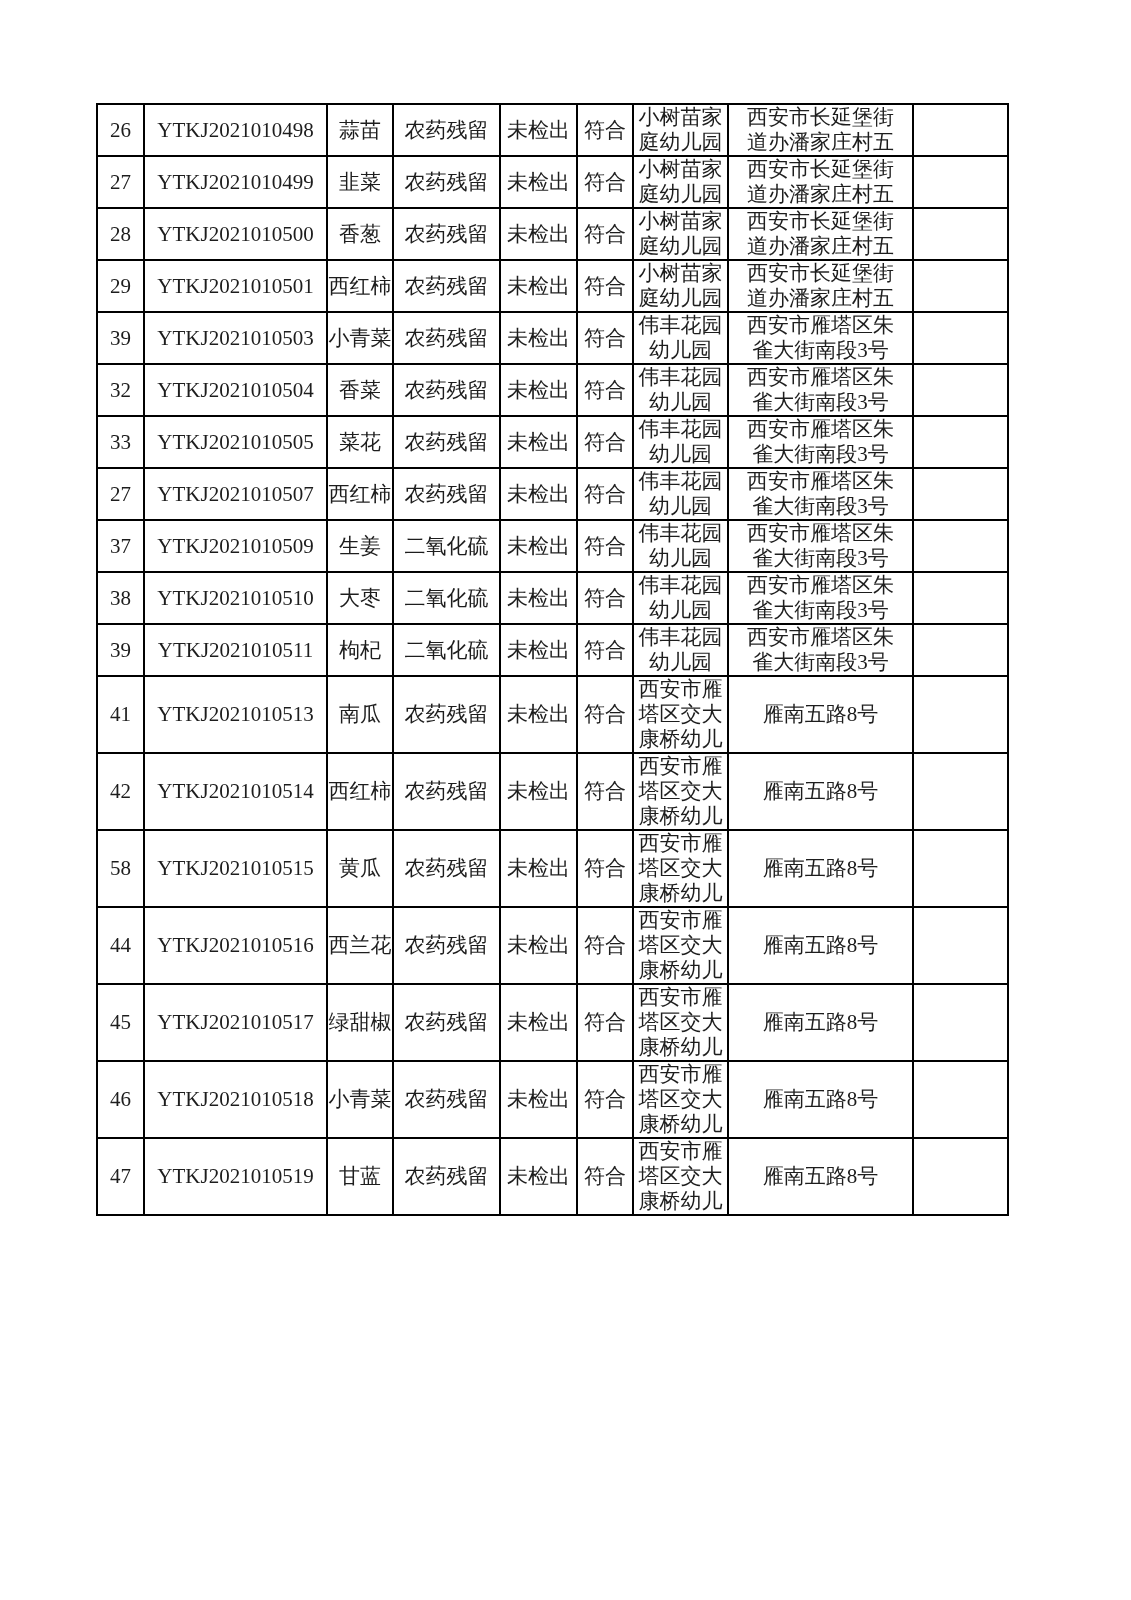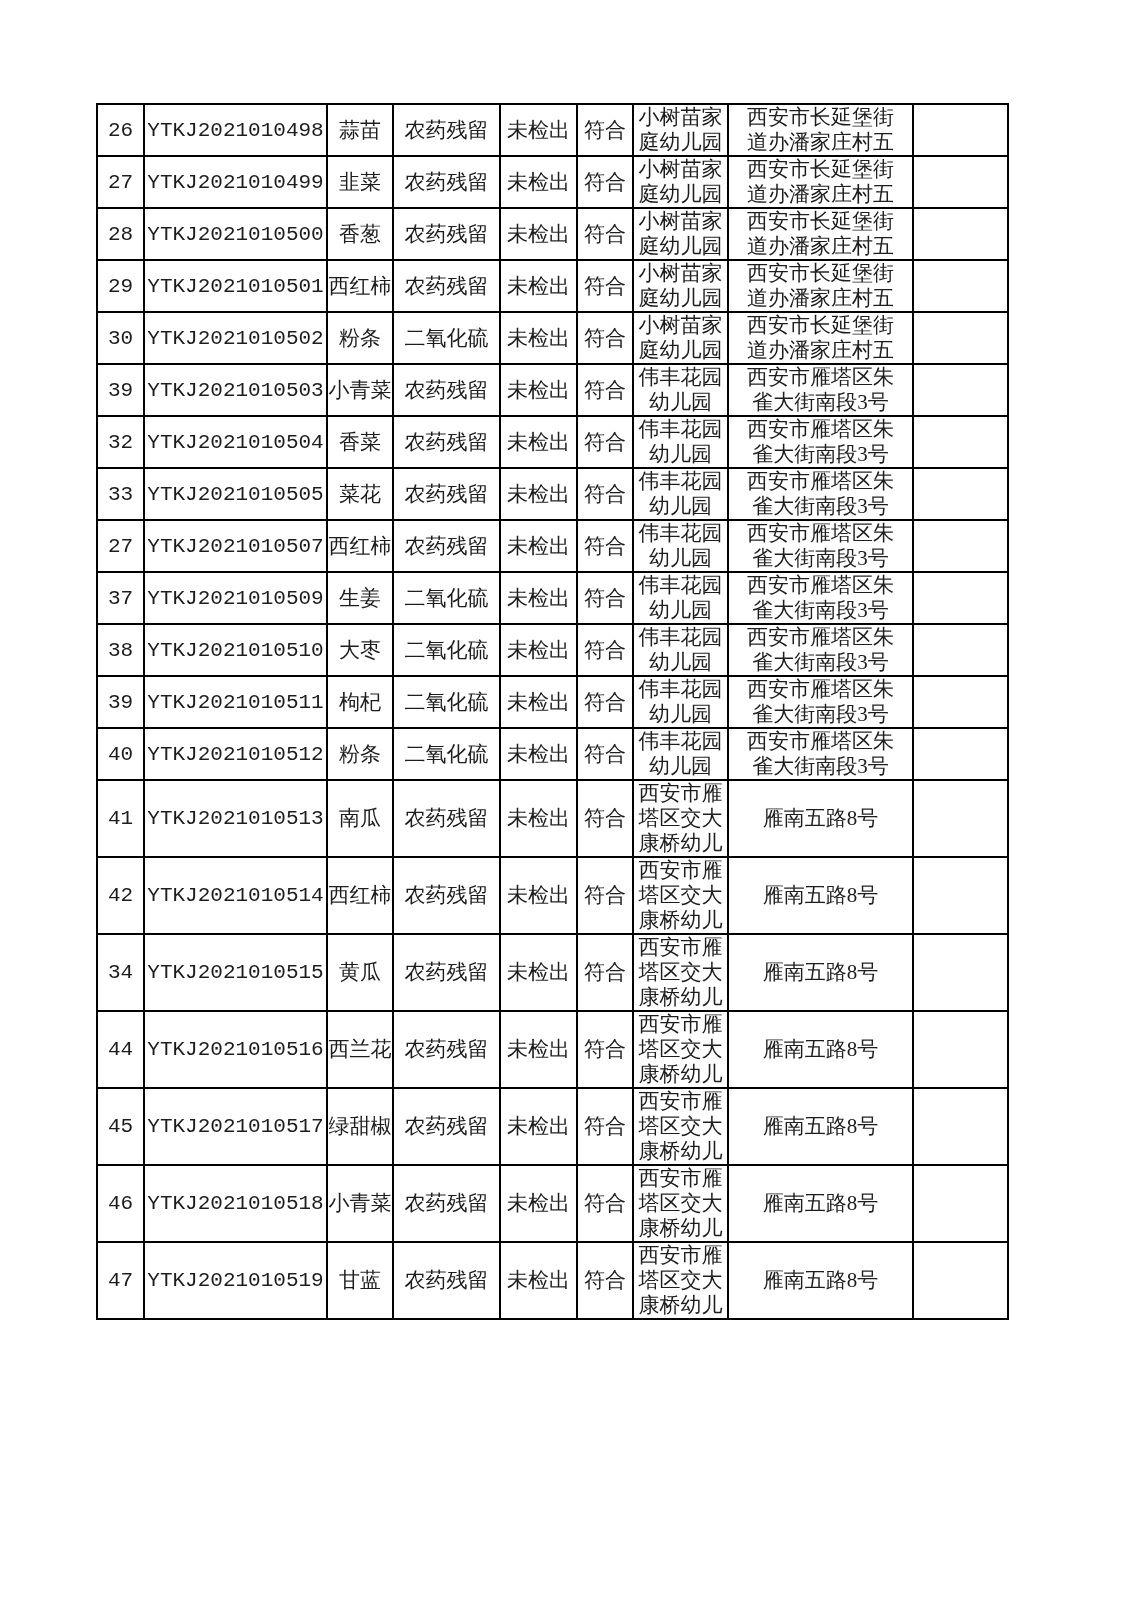--- a/index.html
+++ b/index.html
@@ -30,21 +30,21 @@
     color: #1d1d1d;
     font-size: 21px;
     line-height: 25px;
     padding: 0;
     overflow: hidden;
   }
   table.results-table tr {
     height: 51px; 
   }
   td.c-no, td.c-id {
-    font-family: Liberation Mono, monospace;
+    font-family: Liberation Serif, serif;
     white-space: nowrap;
     border-radius: 21px;
   }
   td.c-name, td.c-item, td.c-result, td.c-conclusion {
     font-family: "Liberation Serif", serif;
     white-space: nowrap;
   }
   td.c-unit, td.c-address {
     font-family: "Liberation Serif", serif;
     white-space: pre-line; 
@@ -113,33 +113,20 @@
           <td class="c-item">农药残留</td>
           <td class="c-result">未检出</td>
           <td class="c-conclusion">符合</td>
           <td class="c-unit">小树苗家
 庭幼儿园</td>
           <td class="c-address">西安市长延堡街
 道办潘家庄村五</td>
           <td class="c-remark"></td>
         </tr>
         <tr>
-          <td class="c-no">30</td>
-          <td class="c-id">YTKJ2021010502</td>
-          <td class="c-name">粉条</td>
-          <td class="c-item">二氧化硫</td>
-          <td class="c-result">未检出</td>
-          <td class="c-conclusion">符合</td>
-          <td class="c-unit">小树苗家
-庭幼儿园</td>
-          <td class="c-address">西安市长延堡街
-道办潘家庄村五</td>
-          <td class="c-remark"></td>
-        </tr>
-        <tr>
           <td class="c-no">39</td>
           <td class="c-id">YTKJ2021010503</td>
           <td class="c-name">小青菜</td>
           <td class="c-item">农药残留</td>
           <td class="c-result">未检出</td>
           <td class="c-conclusion">符合</td>
           <td class="c-unit">伟丰花园
 幼儿园</td>
           <td class="c-address">西安市雁塔区朱
 雀大街南段3号</td>
@@ -217,33 +204,20 @@
           <td class="c-item">二氧化硫</td>
           <td class="c-result">未检出</td>
           <td class="c-conclusion">符合</td>
           <td class="c-unit">伟丰花园
 幼儿园</td>
           <td class="c-address">西安市雁塔区朱
 雀大街南段3号</td>
           <td class="c-remark"></td>
         </tr>
         <tr>
-          <td class="c-no">40</td>
-          <td class="c-id">YTKJ2021010512</td>
-          <td class="c-name">粉条</td>
-          <td class="c-item">二氧化硫</td>
-          <td class="c-result">未检出</td>
-          <td class="c-conclusion">符合</td>
-          <td class="c-unit">伟丰花园
-幼儿园</td>
-          <td class="c-address">西安市雁塔区朱
-雀大街南段3号</td>
-          <td class="c-remark"></td>
-        </tr>
-        <tr>
           <td class="c-no">41</td>
           <td class="c-id">YTKJ2021010513</td>
           <td class="c-name">南瓜</td>
           <td class="c-item">农药残留</td>
           <td class="c-result">未检出</td>
           <td class="c-conclusion">符合</td>
           <td class="c-unit">西安市雁
 塔区交大
 康桥幼儿</td>
           <td class="c-address">雁南五路8号</td>
@@ -256,21 +230,21 @@
           <td class="c-item">农药残留</td>
           <td class="c-result">未检出</td>
           <td class="c-conclusion">符合</td>
           <td class="c-unit">西安市雁
 塔区交大
 康桥幼儿</td>
           <td class="c-address">雁南五路8号</td>
           <td class="c-remark"></td>
         </tr>
         <tr>
-          <td class="c-no">34</td>
+          <td class="c-no">58</td>
           <td class="c-id">YTKJ2021010515</td>
           <td class="c-name">黄瓜</td>
           <td class="c-item">农药残留</td>
           <td class="c-result">未检出</td>
           <td class="c-conclusion">符合</td>
           <td class="c-unit">西安市雁
 塔区交大
 康桥幼儿</td>
           <td class="c-address">雁南五路8号</td>
           <td class="c-remark"></td>

